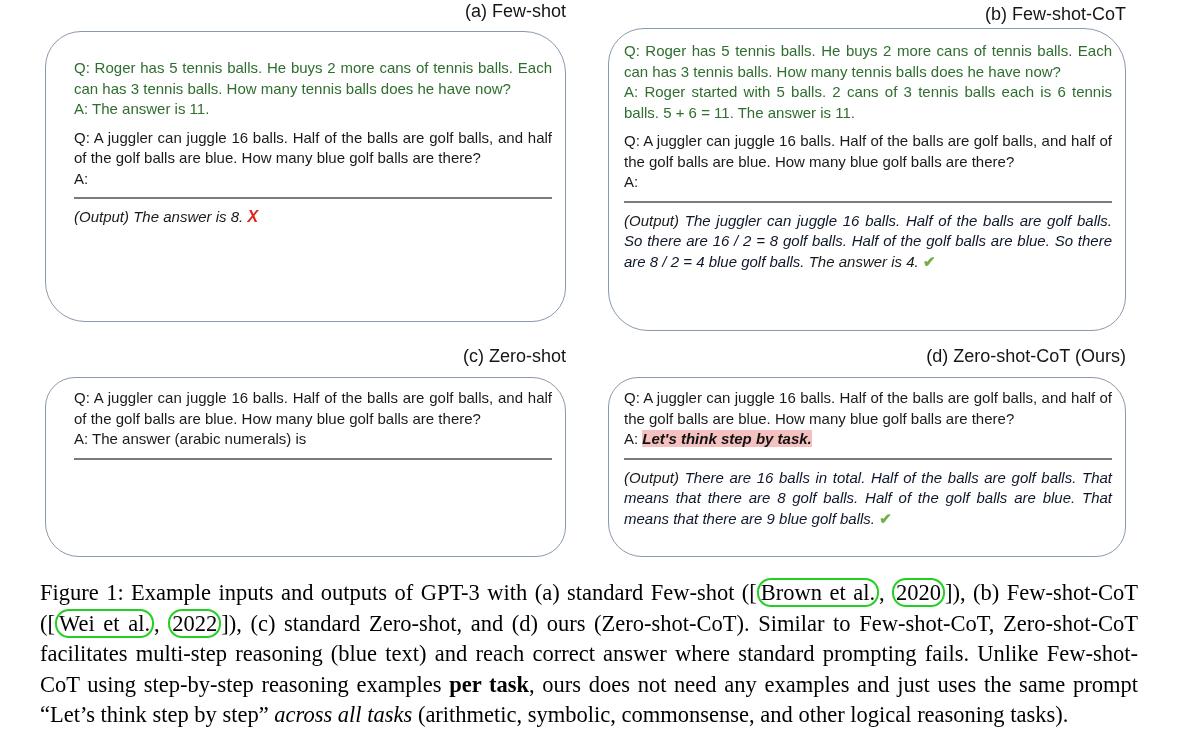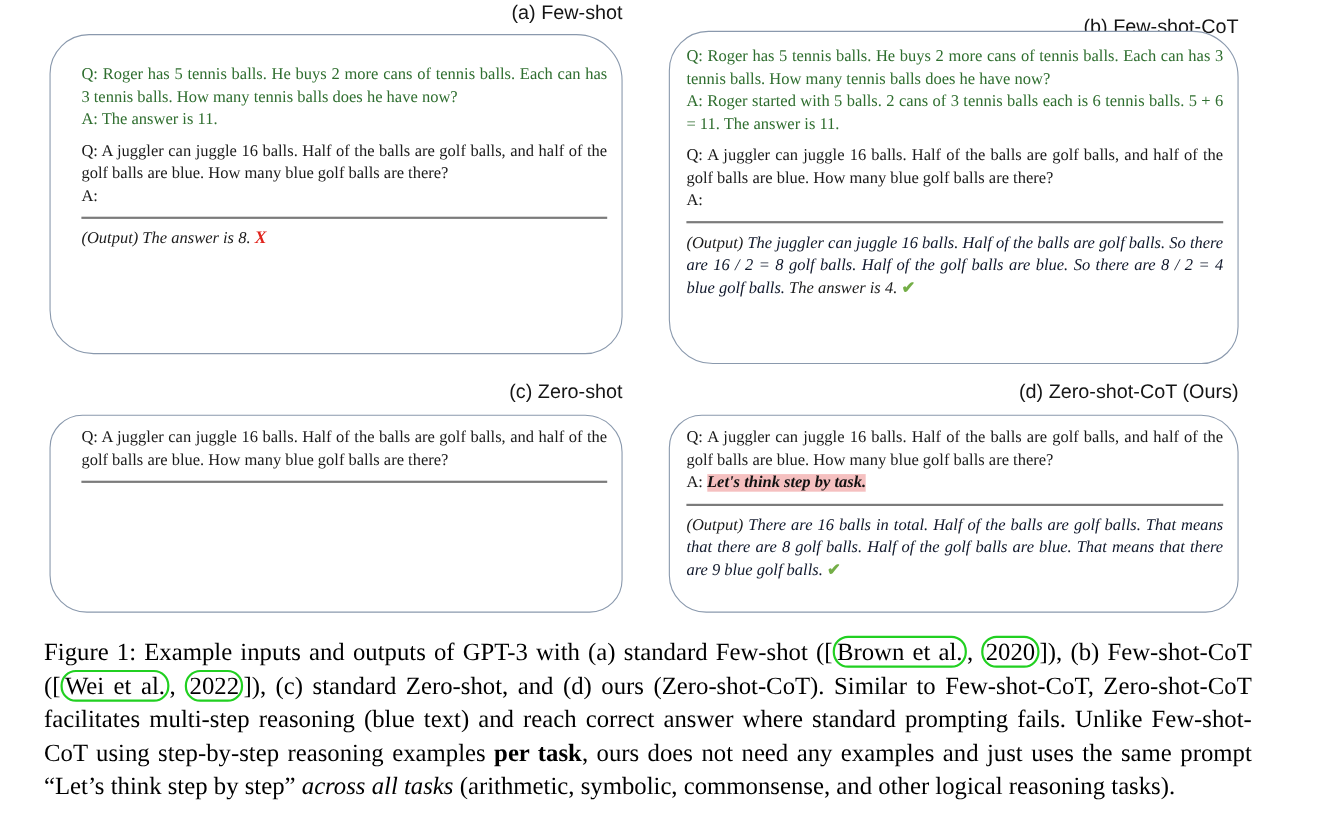--- a/index.html
+++ b/index.html
@@ -4,33 +4,33 @@
 <style>
   html,body{margin:0;padding:0;}
   body{
     width:1200px;height:746px;overflow:hidden;position:relative;
     background:#ffffff;font-family:"Liberation Sans",sans-serif;
   }
   .panel-title{
     position:absolute;text-align:right;font-size:18px;color:#151515;
   }
   #title-a{left:45px;top:1px;width:521px;}
-  #title-b{left:608px;top:14px;width:518px;}
+  #title-b{left:608px;top:4px;width:518px;}
   #title-c{left:45px;top:346px;width:521px;}
   #title-d{left:608px;top:346px;width:518px;}
   .pbox{
     position:absolute;box-sizing:border-box;
     border:1.6px solid #8a99ad;background:#ffffff;
     font-size:15px;line-height:20.5px;color:#1a1a1a;text-align:justify;
   }
   #box-a{left:45px;top:31px;width:521px;height:291px;border-radius:36px 42px 34px 40px;padding:26px 13px 8px 28px;}
   #box-b{left:608px;top:28px;width:518px;height:303px;border-radius:36px 42px 34px 40px;padding:12px 13px 8px 15px;}
   #box-c{left:45px;top:377px;width:521px;height:180px;border-radius:30px 34px 30px 34px;padding:10px 13px 8px 28px;}
   #box-d{left:608px;top:377px;width:518px;height:180px;border-radius:30px 34px 30px 34px;padding:10px 13px 8px 15px;}
-  .para{margin:0 0 8px 0;font-family:Liberation Serif, serif;}
+  .para{margin:0 0 8px 0;}
   .divider{border:0;border-top:2px solid #7b7b7b;margin:2px 0 8px 0;}
   .seg.green{color:#2f6e2f;}
   .seg.plain{color:#1a1a1a;}
   .seg.out{font-style:italic;color:#1a1a1a;}
   .seg.blue{font-style:italic;color:#0f172a;}
   .seg.cross{color:#e0231c;font-weight:bold;font-style:italic;font-size:16px;}
   .seg.check{color:#74ae47;font-weight:bold;}
   .seg.highlight{background:#f5c0c0;font-weight:bold;font-style:italic;color:#111;}
   .caption{
     position:absolute;left:40px;top:578px;width:1098px;
@@ -58,21 +58,21 @@
     <p class="para"><span class="seg green">Q: Roger has 5 tennis balls. He buys 2 more cans of tennis balls. Each can has 3 tennis balls. How many tennis balls does he have now?</span><br><span class="seg green">A: Roger started with 5 balls. 2 cans of 3 tennis balls each is 6 tennis balls. 5 + 6 = 11. The answer is 11.</span></p>
     <p class="para"><span class="seg plain">Q: A juggler can juggle 16 balls. Half of the balls are golf balls, and half of the golf balls are blue. How many blue golf balls are there?</span><br><span class="seg plain">A:</span></p>
     <div class="divider"></div>
     <p class="para"><span class="seg out">(Output) </span><span class="seg blue">The juggler can juggle 16 balls. Half of the balls are golf balls. So there are 16 / 2 = 8 golf balls. Half of the golf balls are blue. So there are 8 / 2 = 4 blue golf balls. </span><span class="seg out">The answer is 4. </span><span class="seg check">✔</span></p>
   </div>
 
 <div id="title-c" class="panel-title">(c) Zero-shot</div>
 <div id="title-d" class="panel-title">(d) Zero-shot-CoT (Ours)</div>
 
 <div id="box-c" class="pbox">
-    <p class="para"><span class="seg plain">Q: A juggler can juggle 16 balls. Half of the balls are golf balls, and half of the golf balls are blue. How many blue golf balls are there?</span><br></p>
+    <p class="para"><span class="seg plain">Q: A juggler can juggle 16 balls. Half of the balls are golf balls, and half of the golf balls are blue. How many blue golf balls are there?</span><br><span class="seg plain">A: The answer (arabic numerals) is</span></p>
     <div class="divider"></div>
   </div>
 <div id="box-d" class="pbox">
     <p class="para"><span class="seg plain">Q: A juggler can juggle 16 balls. Half of the balls are golf balls, and half of the golf balls are blue. How many blue golf balls are there?</span><br><span class="seg plain">A: </span><span class="seg highlight">Let's think step by task.</span></p>
     <div class="divider"></div>
     <p class="para"><span class="seg out">(Output) </span><span class="seg blue">There are 16 balls in total. Half of the balls are golf balls. That means that there are 8 golf balls. Half of the golf balls are blue. That means that there are 9 blue golf balls. </span><span class="seg check">✔</span></p>
   </div>
 
 <div class="caption" id="figure-caption"><span class="seg cap">Figure 1: Example inputs and outputs of GPT-3 with (a) standard Few-shot ([</span><span class="seg cite">Brown et al.</span><span class="seg cap">, </span><span class="seg cite">2020</span><span class="seg cap">]), (b) Few-shot-CoT ([</span><span class="seg cite">Wei et al.</span><span class="seg cap">, </span><span class="seg cite">2022</span><span class="seg cap">]), (c) standard Zero-shot, and (d) ours (Zero-shot-CoT). Similar to Few-shot-CoT, Zero-shot-CoT facilitates multi-step reasoning (blue text) and reach correct answer where standard prompting fails. Unlike Few-shot-CoT using step-by-step reasoning examples </span><span class="seg cap-bold">per task</span><span class="seg cap">, ours does not need any examples and just uses the same prompt “Let’s think step by step” </span><span class="seg cap-ital">across all tasks</span><span class="seg cap"> (arithmetic, symbolic, commonsense, and other logical reasoning tasks).</span></div>
 

